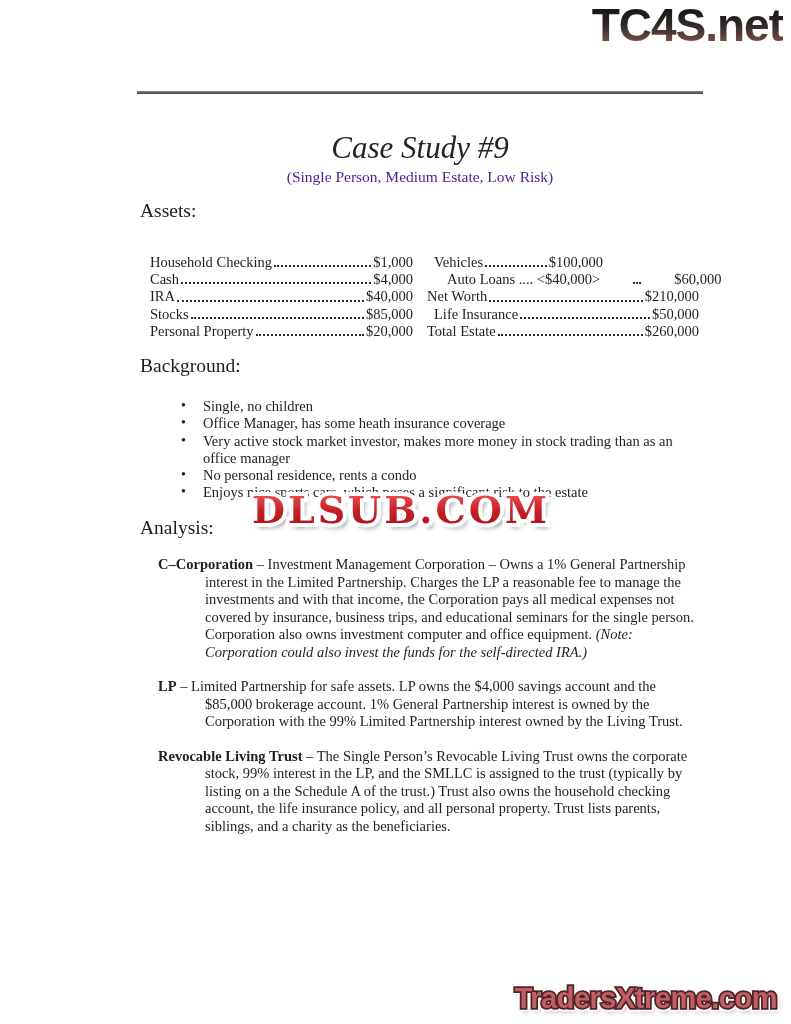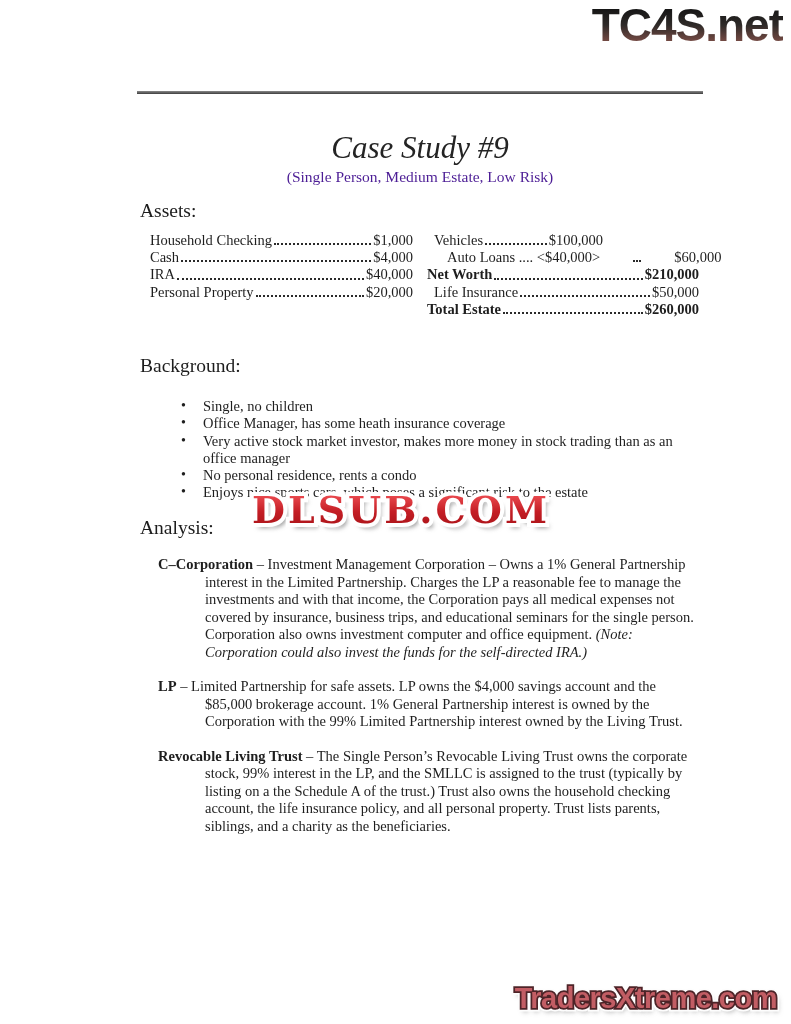--- a/index.html
+++ b/index.html
@@ -35,27 +35,27 @@
   .title { font-style:italic; font-size:31px; line-height:1.1; color:#242424; }
   .subtitle { font-size:15.5px; margin-top:3px; color:#4c1d95; }
 
   
   .heading { position:absolute; left:140px; font-size:19.5px; color:#1d1d1d; }
   .h-assets { top:200px; }
   .h-background { top:355px; }
   .h-analysis { top:517px; z-index:1; }
 
   
-  .assets { position:absolute; left:150px; top:232px; width:549px;
+  .assets { position:absolute; left:150px; top:254px; width:549px;
             display:flex; gap:14px; font-size:14.5px; }
   .acol { display:flex; flex-direction:column; }
   .col-left { width:263px; }
   .col-right { width:272px; }
   .arow { display:flex; align-items:baseline; height:17.2px; white-space:nowrap; }
-  .arow.bold { font-weight:bold;justify-content:space-between; }
+  .arow.bold { font-weight:normal;justify-content:space-between; }
   .arow.ind1 { padding-left:7px; }
   .arow.ind2 { padding-left:20px;gap:31px; }
   .arow.short { width:176px; }
   .leader { flex:1 1 8px; min-width:8px; align-self:flex-end;
             border-bottom:2px dotted #2a2a2a; margin:0 2px 4px 2px; }
   .arow.bold .leader { border-bottom-width:2.5px; }
 
   
   .bullets { position:absolute; left:180px; top:398px; width:516px;
              list-style:none; font-size:14.5px; line-height:17.3px; }
@@ -122,20 +122,25 @@
         <span>Cash</span>
         <span class="leader"></span>
         <span>$4,000</span>
       </div>
       <div class="arow">
         <span>IRA</span>
         <span class="leader"></span>
         <span>$40,000</span>
       </div>
       <div class="arow">
+        <span>Stocks</span>
+        <span class="leader"></span>
+        <span>$85,000</span>
+      </div>
+      <div class="arow">
         <span>Personal Property</span>
         <span class="leader"></span>
         <span>$20,000</span>
       </div>
     </div>
     <div class="acol col-right">
       <div class="arow ind1 short">
         <span>Vehicles</span>
         <span class="leader"></span>
         <span>$100,000</span>

